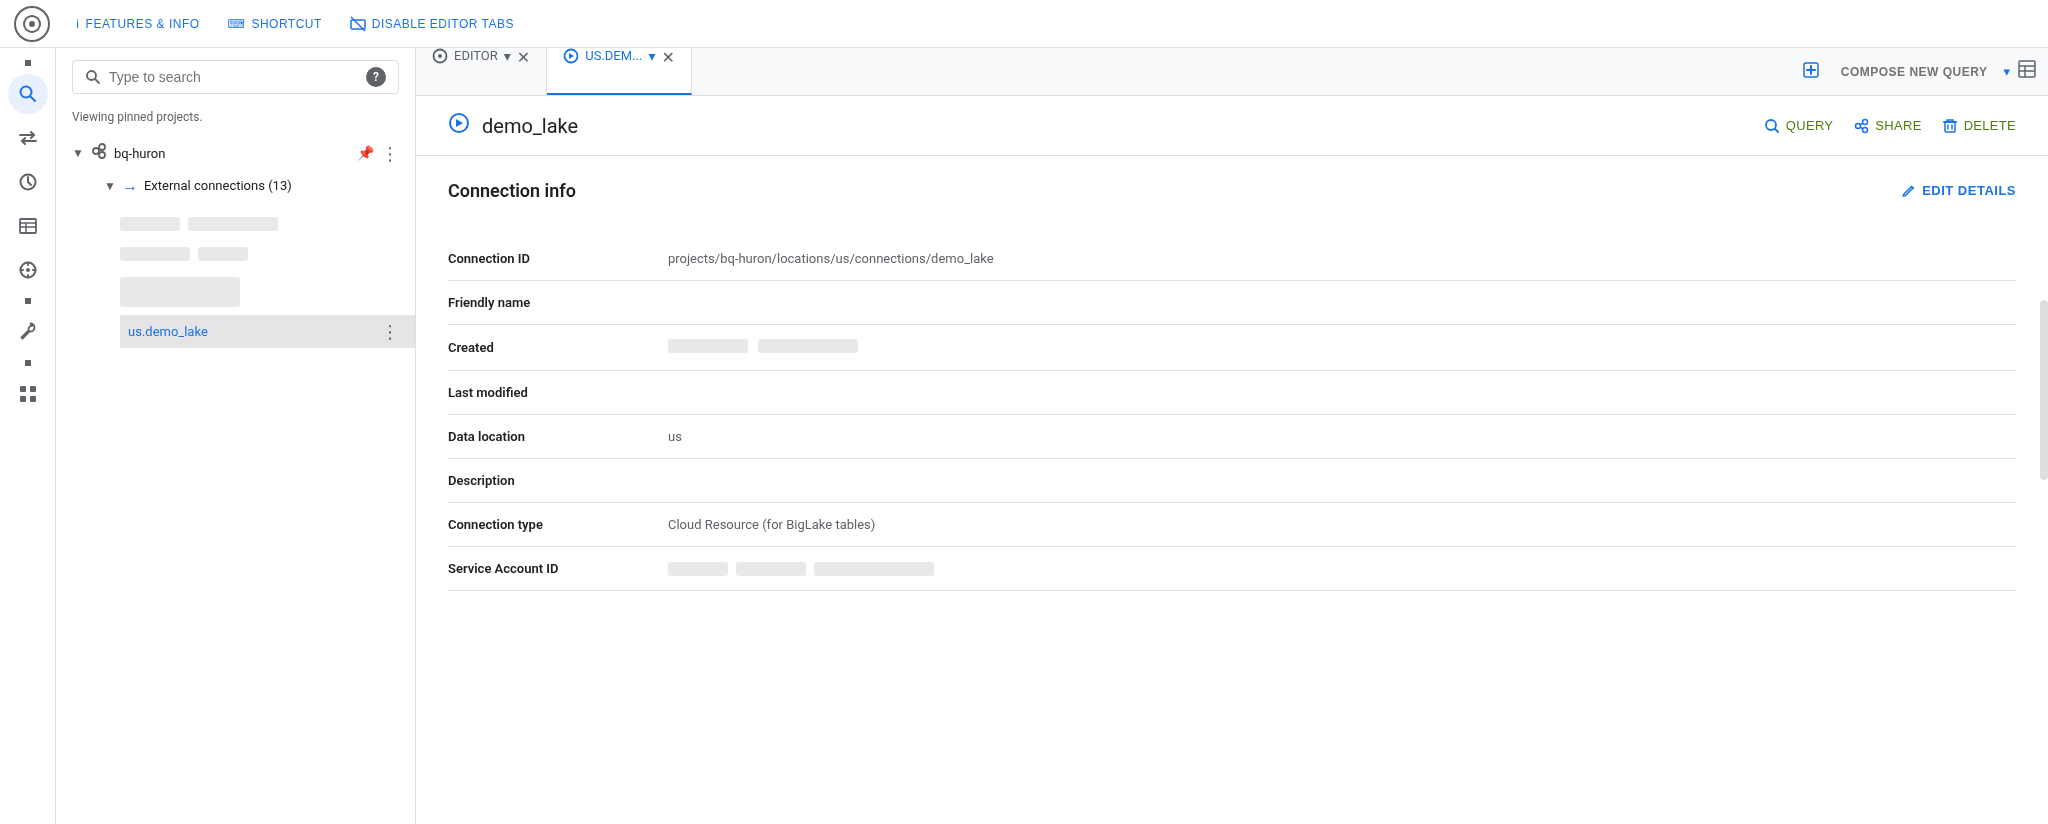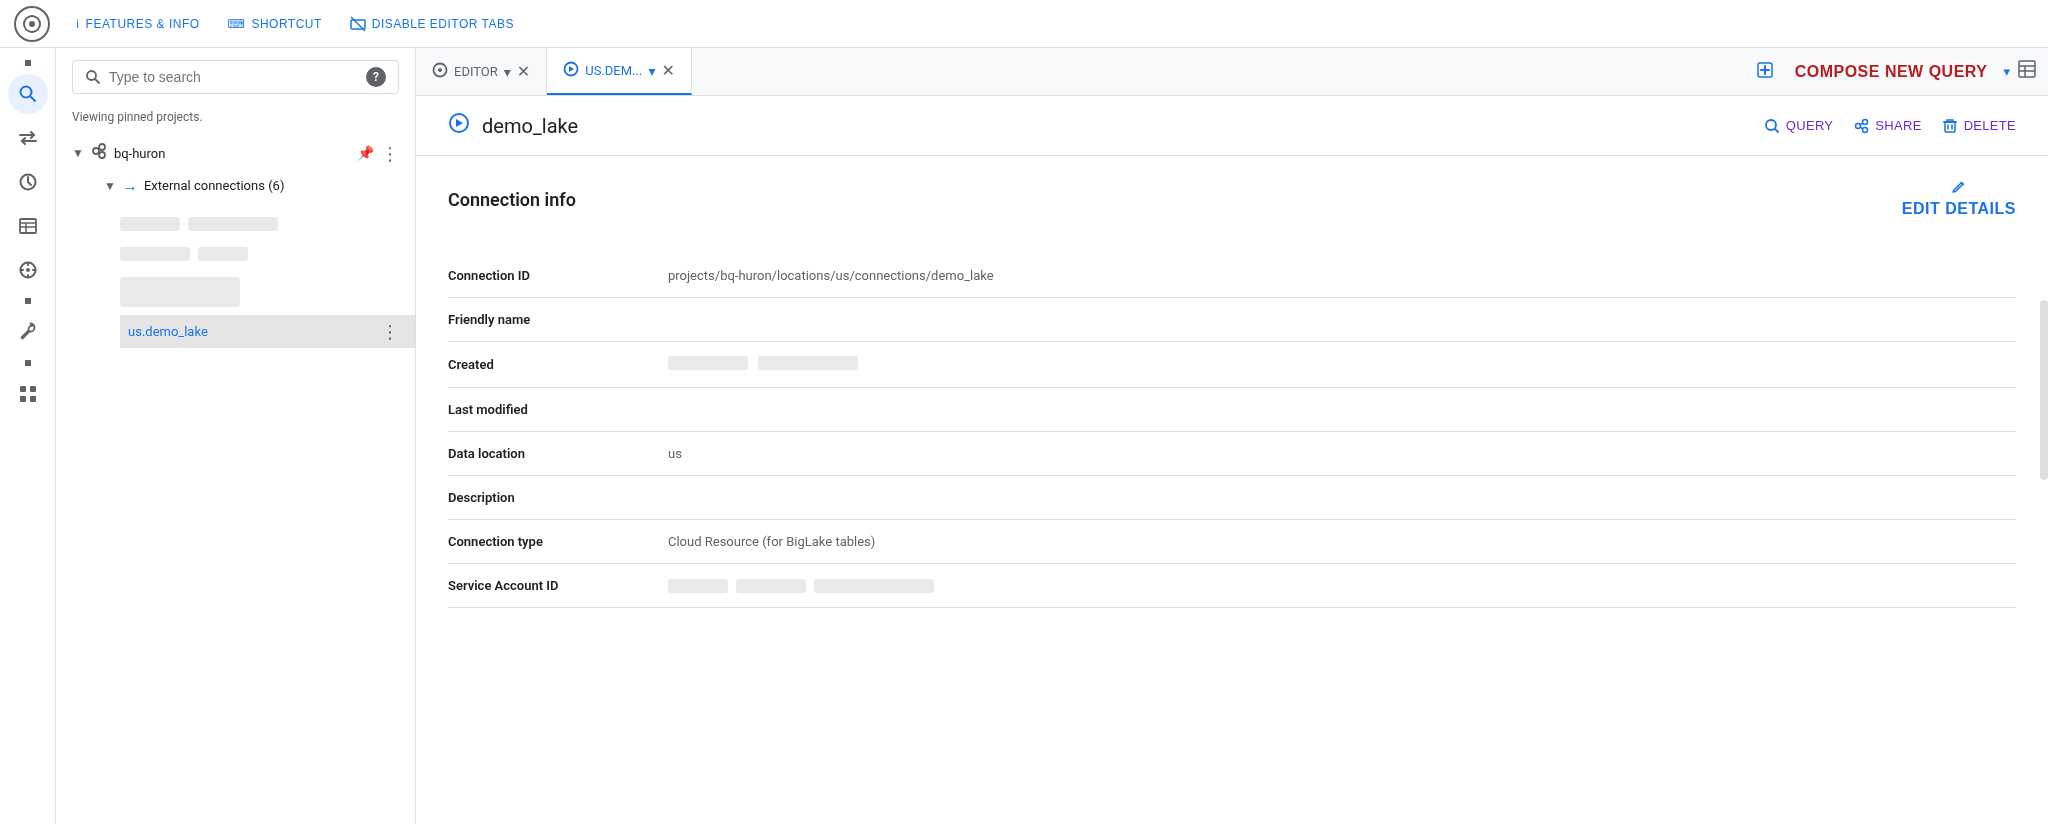--- a/index.html
+++ b/index.html
@@ -98,66 +98,66 @@
 
     
     .content-area { flex: 1; display: flex; flex-direction: column; overflow: hidden; }
 
     
     .tab-bar {
       display: flex; align-items: center; border-bottom: 1px solid #e0e0e0;
       background: #f8f9fa; height: 48px; flex-shrink: 0;
     }
     .tab {
-      display: flex; align-items: center; gap: 6px; padding: 0 16px; height: 100%;
+      display: flex; align-items: flex-start; gap: 6px; padding: 0 16px; height: 100%;
       cursor: pointer; font-size: 13px; color: #5f6368; border-right: 1px solid #e0e0e0;
       position: relative;
     }
     .tab.active {
       background: #fff; color: #1a73e8; border-bottom: 2px solid #1a73e8;
     }
     .tab-close {
       font-size: 16px; color: #5f6368; cursor: pointer; display: flex;
       align-items: center; justify-content: center;
     }
     .tab-dropdown { font-size: 14px; color: #5f6368; }
     .tab-spacer { flex: 1; }
     .compose-btn {
-      display: flex; align-items: center; gap: 22px; color: #b91c1c; font-size: 16px;
+      display: flex; align-items: center; gap: 22px; color: #737373; font-size: 12px;
       font-weight: 600; cursor: pointer; border: none; background: none;
       text-transform: uppercase; letter-spacing: 0.5px; padding: 0 12px;
     }
     .tab-bar-right { display: flex; align-items: center; gap: 4px; padding-right: 8px; }
 
     
     .detail-page { flex: 1; overflow-y: auto; padding: 0; }
     .detail-header {
       display: flex; align-items: center; justify-content: space-between;
       padding: 16px 32px; border-bottom: 1px solid #e0e0e0;
     }
     .detail-title-area { display: flex; align-items: center; gap: 12px; justify-content: center; }
     .detail-icon { color: #1a73e8; font-size: 20px; }
     .detail-title { font-size: 20px; color: #202124; }
     .detail-actions { display: flex; align-items: center; gap: 20px; }
     .detail-action-btn {
-      display: flex; align-items: center; gap: 6px; color: #6d28d9; font-size: 13px;
+      display: flex; align-items: center; gap: 6px; color: #4d7c0f; font-size: 13px;
       font-weight: 500; cursor: pointer; border: none; background: none;
       text-transform: uppercase; letter-spacing: 0.3px;
     }
 
     .connection-info { padding: 24px 32px; }
     .section-title-row {
       display: flex; align-items: center; justify-content: space-between;
       margin-bottom: 36px;
     }
     .section-title { font-size: 18px; font-weight: 600; color: #202124; }
     .edit-details-btn {
-      display: flex; align-items: center; gap: 6px; color: #1a73e8; font-size: 16px;
+      display: flex; align-items: center; gap: 6px; color: #1a73e8; font-size: 13px;
       font-weight: 600; cursor: pointer; border: none; background: none;
-      text-transform: uppercase; letter-spacing: 0.5px; flex-direction: column;
+      text-transform: uppercase; letter-spacing: 0.5px;
     }
 
     .info-table { width: 100%; border-collapse: collapse; }
     .info-table tr { border-bottom: 1px solid #e0e0e0; }
     .info-table td { padding: 14px 0; vertical-align: middle; }
     .info-table td:first-child { font-weight: 600; color: #202124; width: 220px; font-size: 13px; }
     .info-table td:last-child { color: #5f6368; font-size: 13px; }
 
     
     .logo-circle {
@@ -309,21 +309,21 @@
         </span>
         <span class="tree-label">bq-huron</span>
         <span class="tree-pin">📌</span>
         <span class="tree-more">⋮</span>
       </div>
 
       <div style="padding-left: 32px;">
         <div class="tree-item">
           <span class="tree-toggle">▼</span>
           <span style="color:#1a73e8; font-size:16px;">→</span>
-          <span class="tree-label">External connections (6)</span>
+          <span class="tree-label">External connections (13)</span>
         </div>
       </div>
 
       <div style="padding-left: 64px;">
         <div class="blurred-item" style="padding-left: 0; padding-top: 16px;">
           <span class="blurred-block" style="width:60px;"></span>
           <span class="blurred-block" style="width:90px;"></span>
         </div>
         <div class="blurred-item" style="padding-left: 0;">
           <span class="blurred-block" style="width:70px;"></span>

